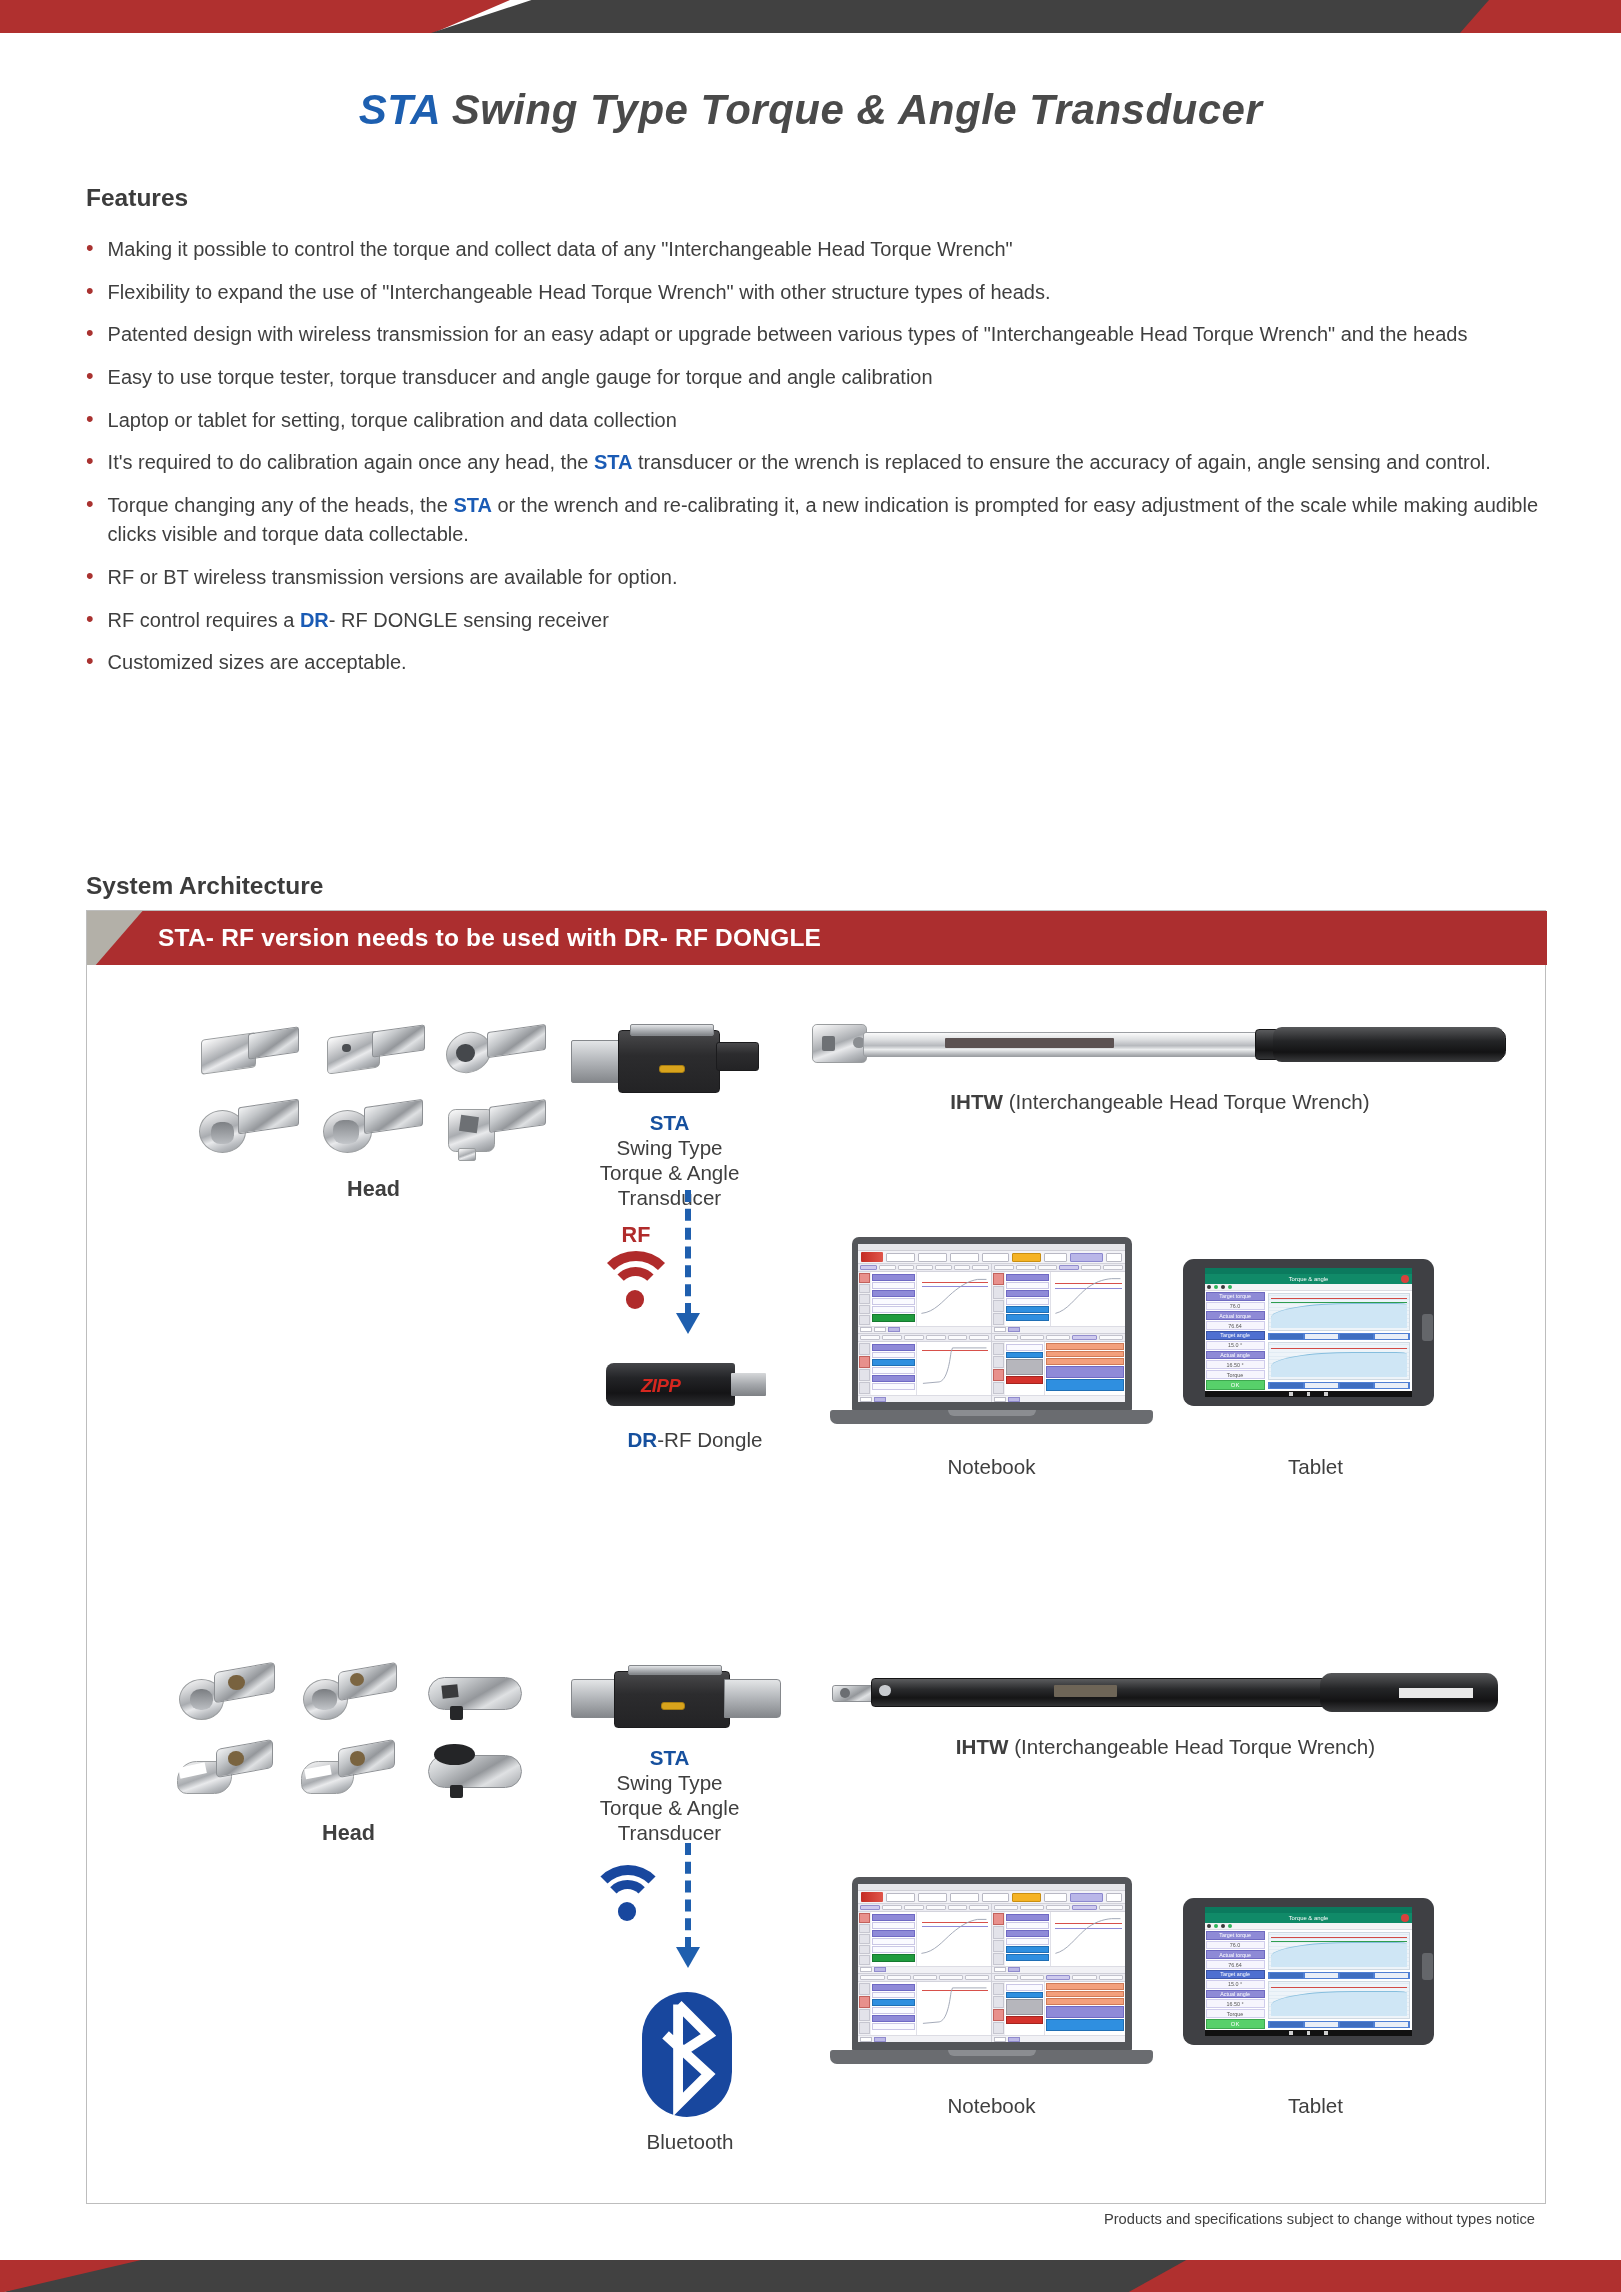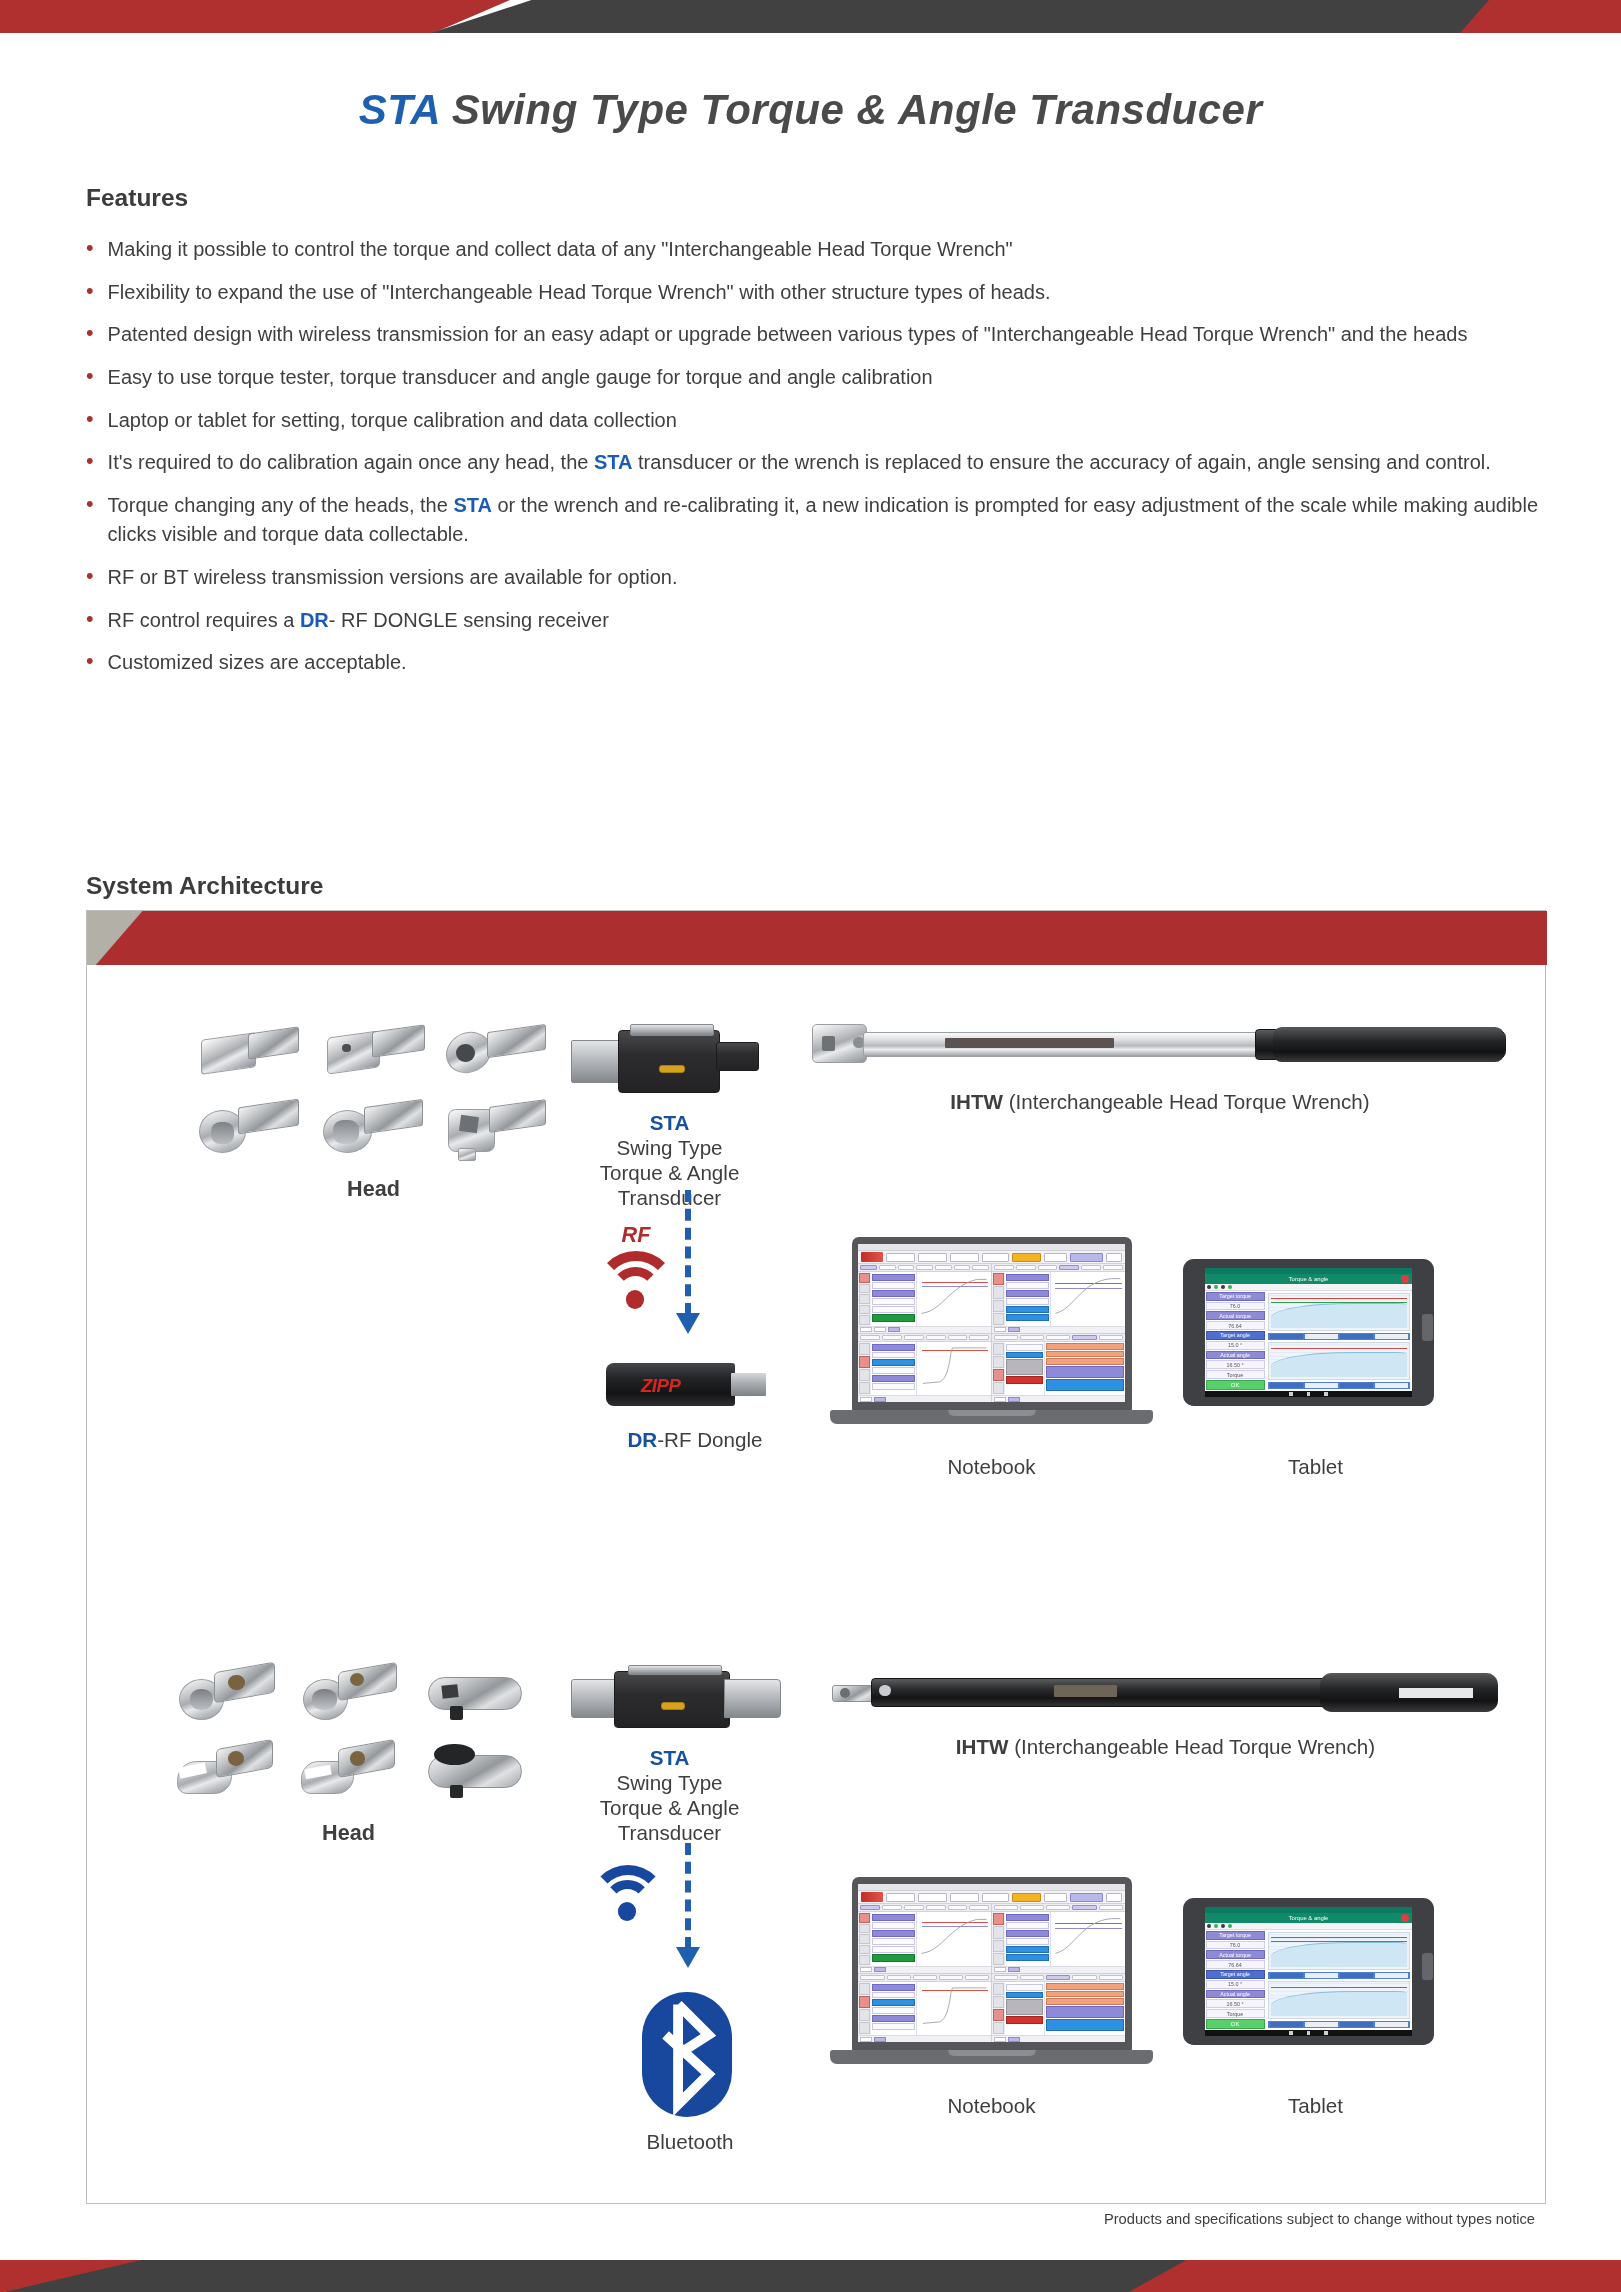--- a/index.html
+++ b/index.html
@@ -146,21 +146,21 @@
   }
   .w-label {
     position: absolute; background: #5c5252; border-radius: 1px;
   }
   .w-barcode { position: absolute; background: #e8e8e8; }
   .w-head {
     position: absolute; border-radius: 4.9px;
   }
 
   
-  .signal-wrap { position: absolute; font-style: italic; }
+  .signal-wrap { position: absolute; }
   .rf-text { font-size: 21.6px; font-weight: bold; color: #b02b2b; text-align: center; }
   .wifi-arcs { position: relative; }
   .arc {
     position: absolute; border-style: solid; border-color: currentColor;
     border-bottom-color: transparent; border-left-color: transparent;
     border-right-color: transparent; border-radius: 50%;
   }
   .wifi-dot { position: absolute; border-radius: 50%; background: currentColor; }
 
   .dashed-arrow { position: absolute; }
@@ -358,20 +358,21 @@
     <span class="feat-text">Customized sizes are acceptable.</span>
   </div>
 </div>
 
 <div class="heading" id="sysarch-heading">System Architecture</div>
 
 <div class="arch-panel">
 
   <div class="arch-banner">
     <div class="redfill"></div>
+    <div class="btext">STA- RF version needs to be used with DR- RF DONGLE</div>
   </div>
 
   <div class="arch-body" style="height:647px;">
 
     <div class="heads" style="left:110px; top:57px;">
       <div class="head-cell">
         <div class="chrome" style="position:absolute;left:3.9px;top:13.7px;width:55px;height:35px;border-radius:3.9px;transform:skewY(-8deg);"></div>
         <div class="chrome-d" style="position:absolute;left:51px;top:7.8px;width:51px;height:25.5px;border-radius:2.9px;transform:skewY(-8deg);"></div>
       </div>
       <div class="head-cell">

